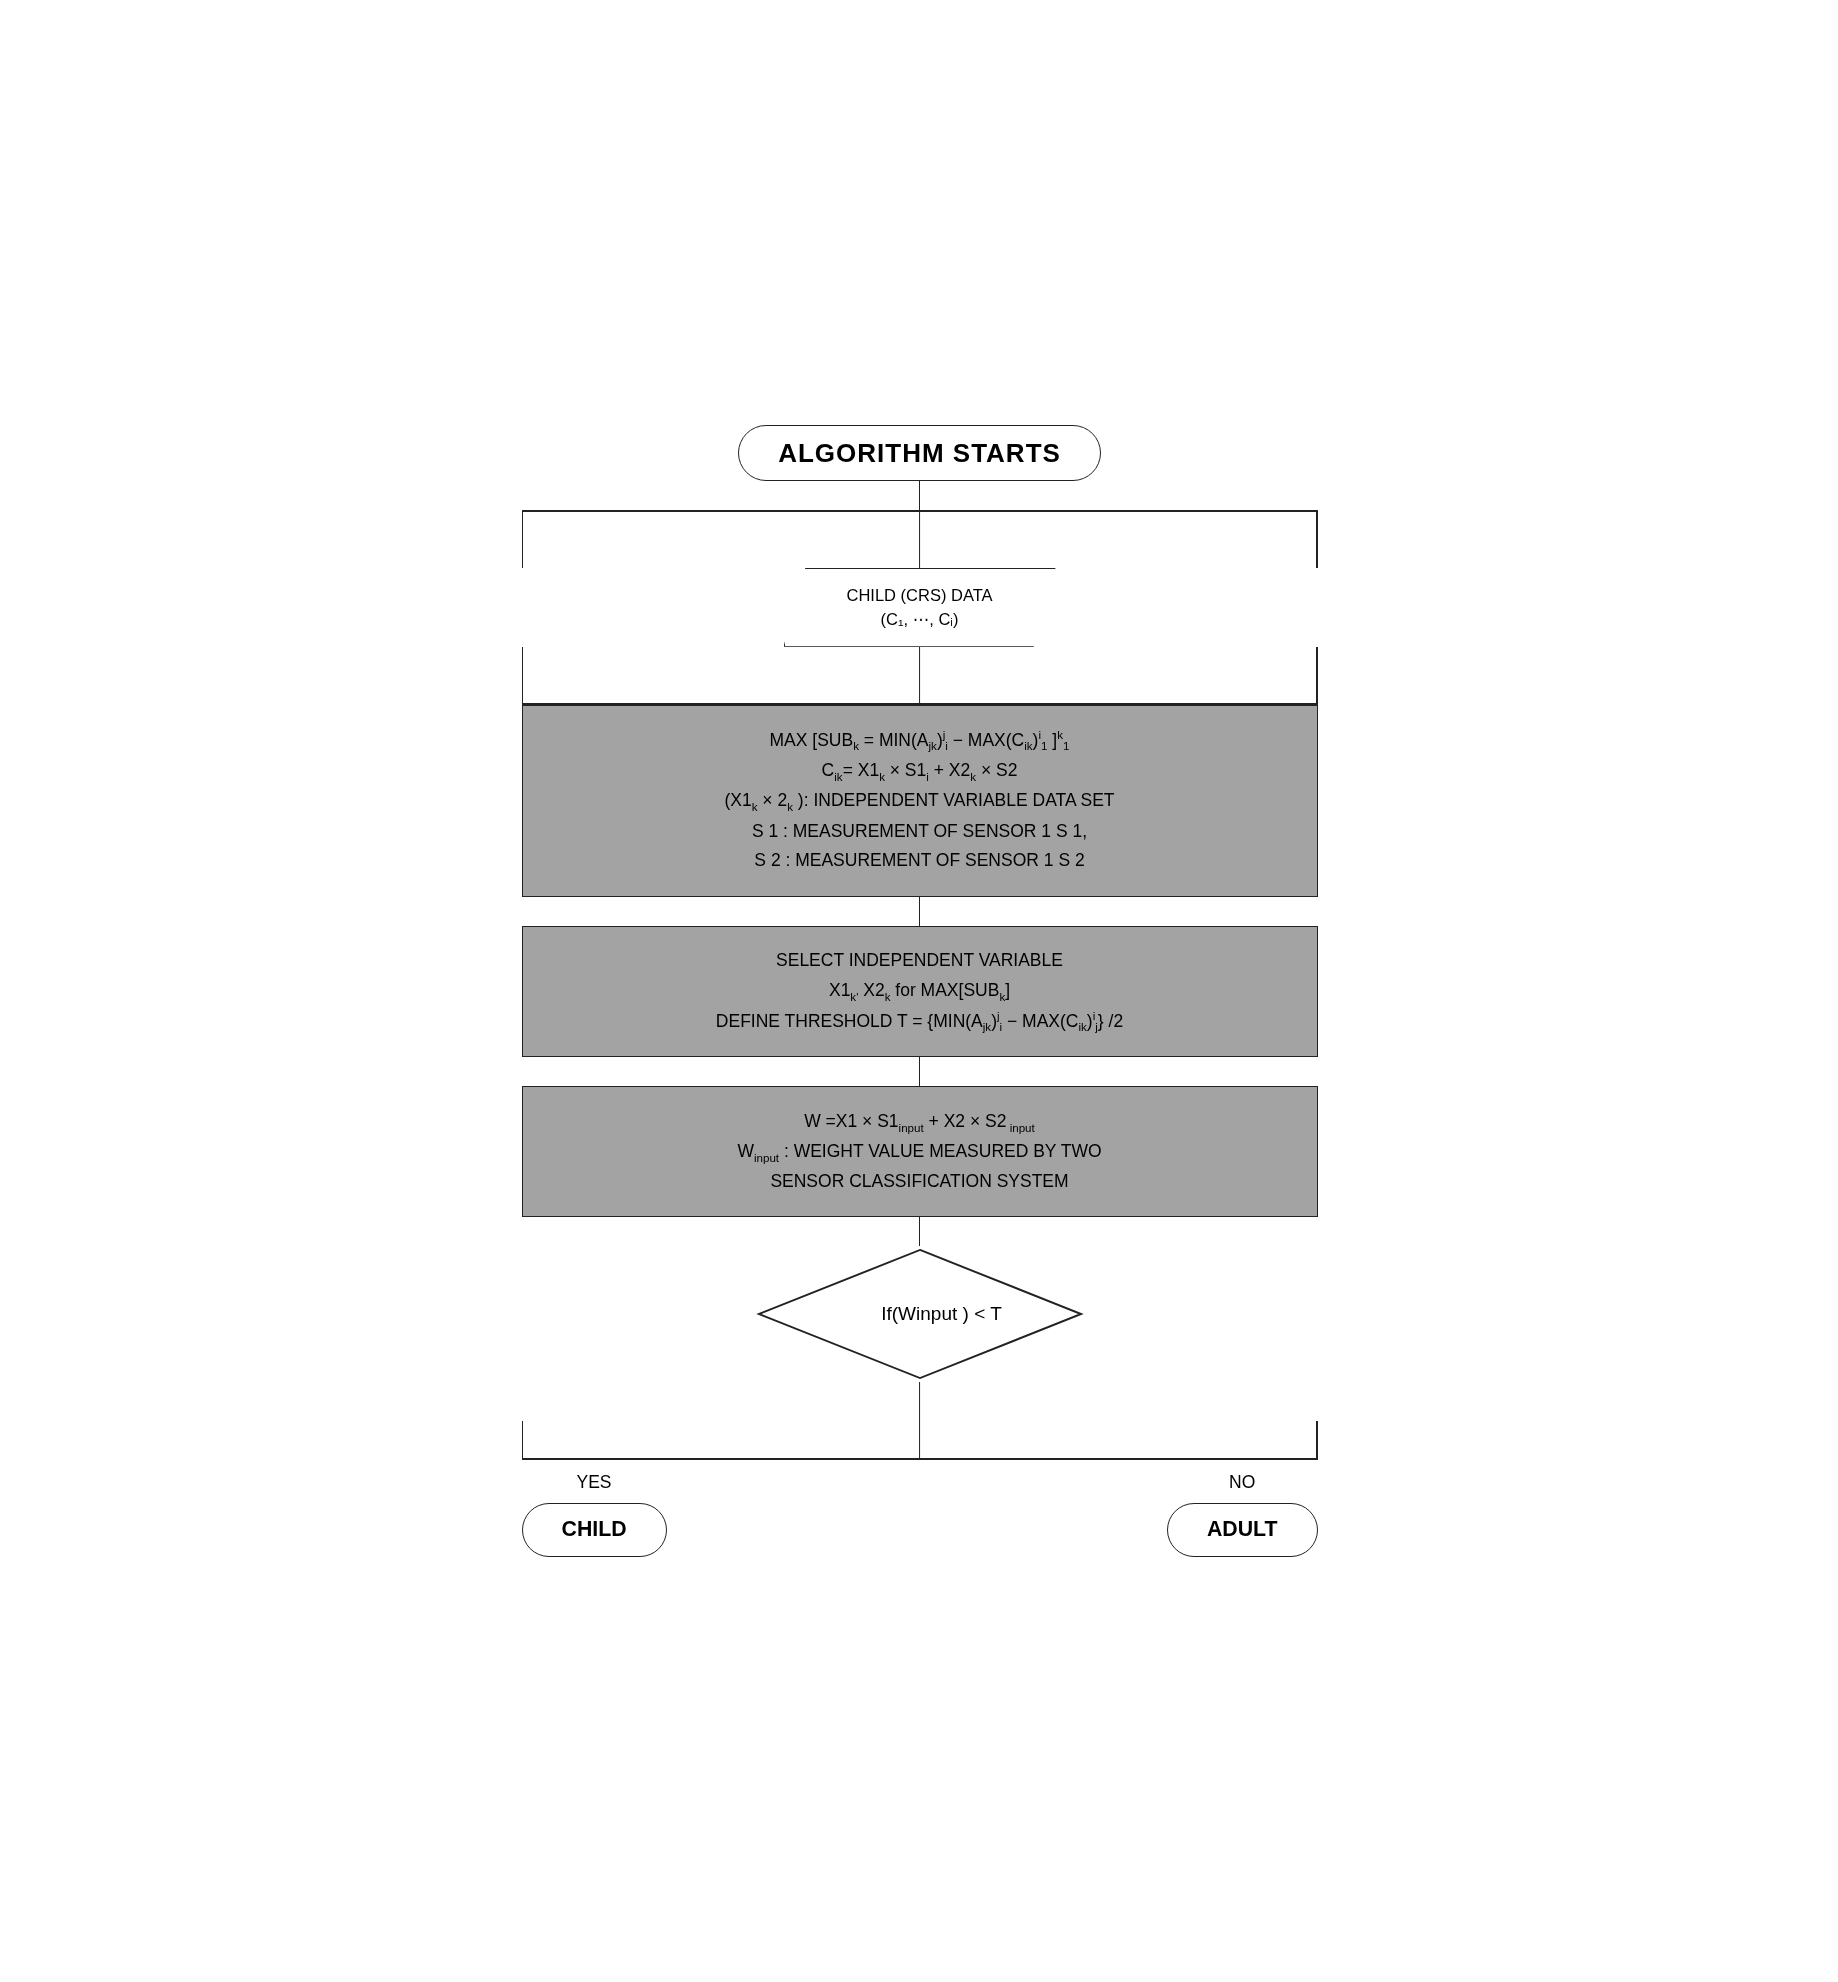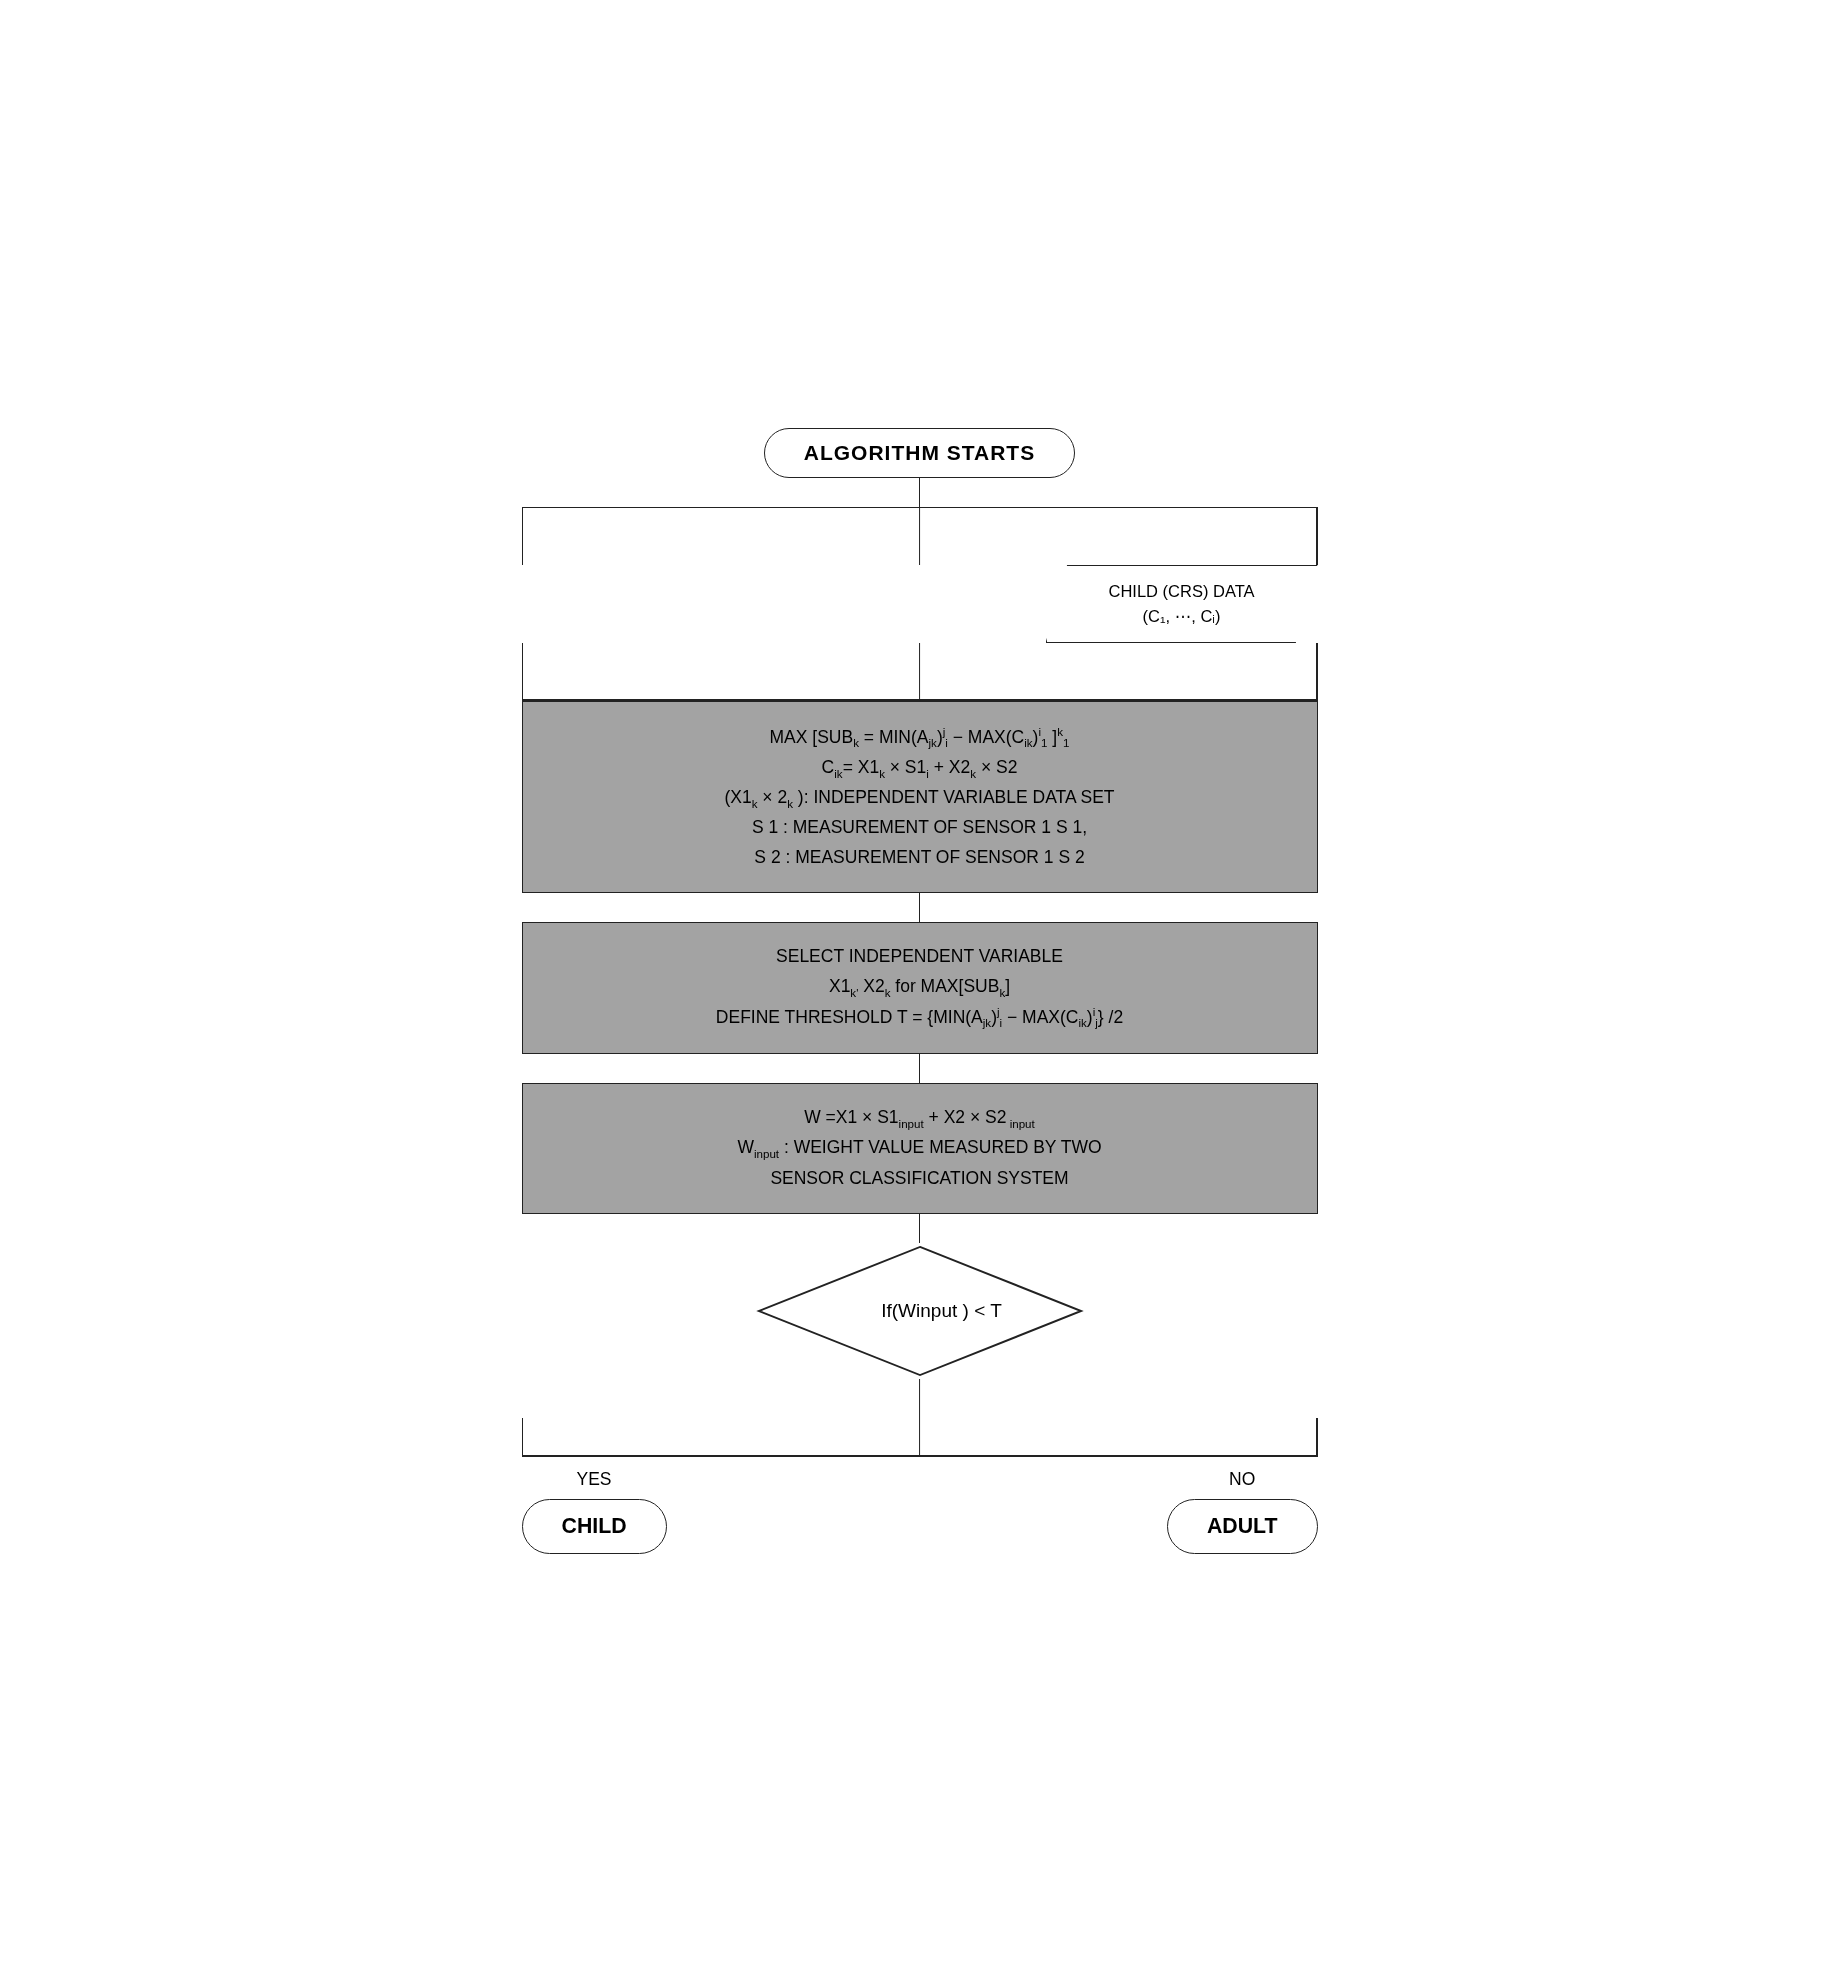--- a/index.html
+++ b/index.html
@@ -26,31 +26,31 @@
       flex-shrink: 0;
     }
     .connector-short { height: 29px; }
 
     
     .oval {
       border: 1.9px solid #222;
       border-radius: 49px;
       padding: 11.6px 39px;
       text-align: center;
-      font-size: 21px;
+      font-size: 26px;
       font-weight: bold;
       letter-spacing: 1px;
       background: #fff;
     }
 
     
     .parallelogram-row {
       display: flex;
       align-items: center;
-      justify-content: flex-end;
+      justify-content: center;
       width: 796px;
       position: relative;
     }
     .parallelogram {
       border: 1.9px solid #222;
       padding: 13.6px 19.4px;
       text-align: center;
       font-size: 16.5px;
       background: #fff;
       clip-path: polygon(8% 0%, 100% 0%, 92% 100%, 0% 100%);

